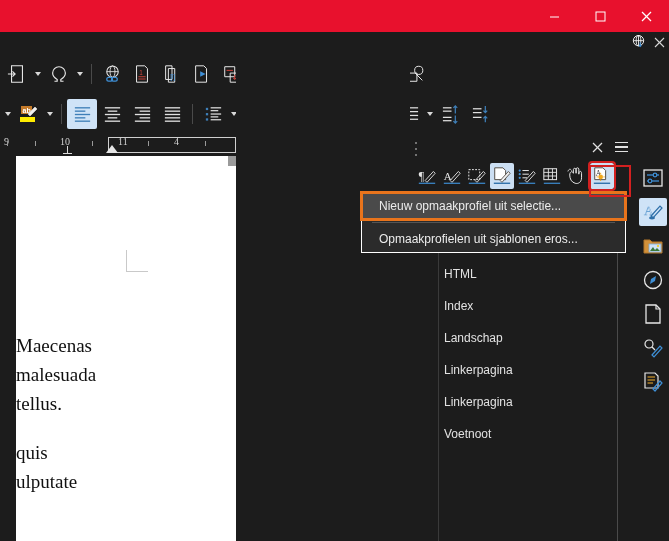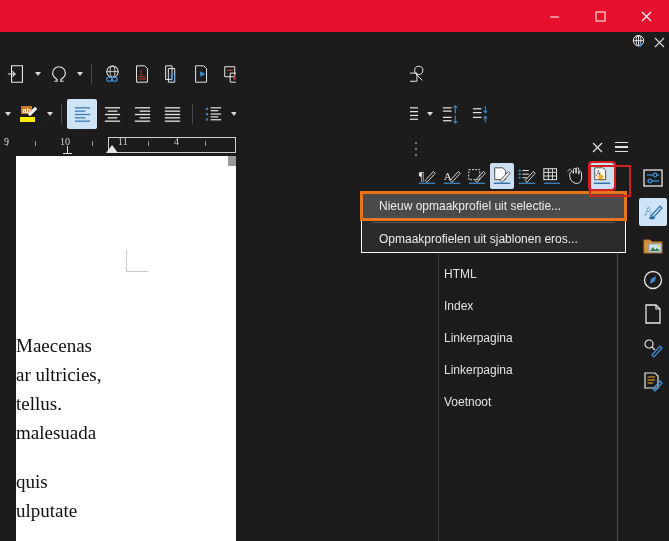--- a/index.html
+++ b/index.html
@@ -533,23 +533,22 @@
     <i class="ruler-tick" style="left:205px"></i>
     <i class="ruler-tab"></i>
     <i class="ruler-marker"></i>
   </div>
 
   <div class="doc-area">
     <div class="doc-page">
       <div class="corner-mark"></div>
       <div class="doc-text">
         <p>Maecenas</p>
-        <p>ar ultricies,</p>
+        <p>malesuada</p>
         <p>tellus.</p>
-        <p>malesuada</p>
         <div class="spacer"></div>
         <p>quis</p>
         <p>ulputate</p>
       </div>
     </div>
     <div class="doc-scrollbar"></div>
   </div>
   <div class="doc-scroll-top"></div>
 
   <div class="gap-panel"></div>
@@ -646,20 +645,21 @@
       </div>
     </div>
 
     <div class="style-list">
       <div class="list-vline"></div>
       <div class="list-rule-right"></div>
       <div class="style-item">Eindnoot</div>
       <div class="style-item">Envelop</div>
       <div class="style-item">HTML</div>
       <div class="style-item">Index</div>
+      <div class="style-item">Landschap</div>
       <div class="style-item">Linkerpagina</div>
       <div class="style-item">Linkerpagina</div>
       <div class="style-item">Voetnoot</div>
     </div>
   </div>
 
   <div class="red-ring"></div>
 
   <div class="ctx-menu">
     <div class="ctx-item hl">

